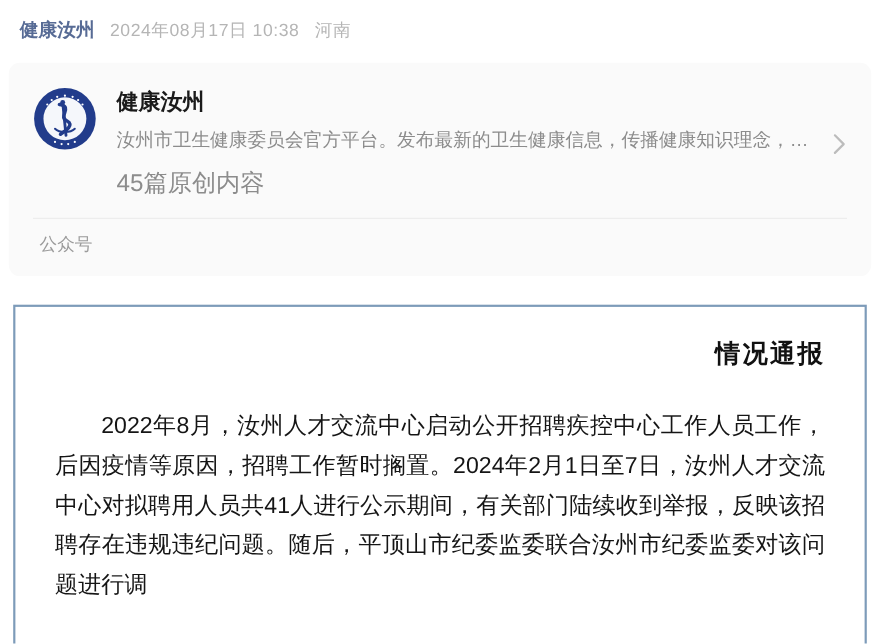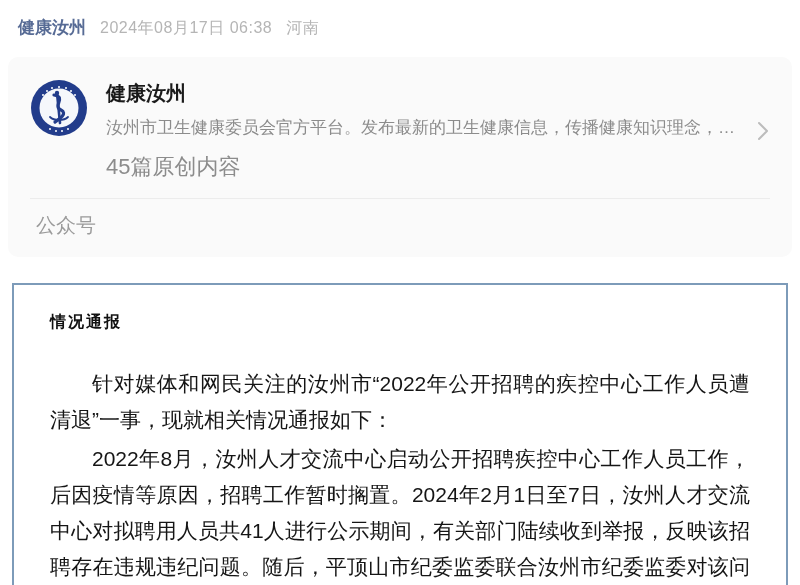--- a/index.html
+++ b/index.html
@@ -34,46 +34,46 @@
   .card-title{font-size:20px;font-weight:700;color:#1a1a1a;line-height:1.3;margin-bottom:9px;}
   .card-desc{
     font-size:17px;color:#8c8c8c;line-height:1.5;
     white-space:nowrap;overflow:hidden;text-overflow:ellipsis;
   }
   .card-count{font-size:22px;color:#8c8c8c;line-height:1.5;margin-top:9px;}
   .chevron{margin-left:14px;align-self:center;flex-shrink:0;display:flex;}
   .card-footer{
     margin-top:15px;border-top:1px solid #ececec;
     padding:13px 0 18px 6px;
-    font-size:20px;color:#9b9b9b;
+    font-size:16px;color:#9b9b9b;
   }
   
   .notice-box{
     margin:26px 12px 0 12px;
     border:2px solid #7d9bb9;
     background:#ffffff;
     padding:27px 36px 50px 36px;
     min-height:400px;
   }
   .notice-title{
-    text-align:left;font-size:16px;font-weight:700;color:#111111;
+    text-align:right;font-size:23px;font-weight:700;color:#111111;
     margin:0 0 33px 0;letter-spacing:2px;
   }
   .notice-para{
     font-size:21px;color:#151515;line-height:36px;
     text-align:justify;text-indent:2em;margin:0 0 3px 0;
   }
 </style>
 </head>
 <body>
 
 <div class="post-header">
   <span class="account-name">健康汝州</span>
   <span class="post-meta">
-    <span>2024年08月17日 06:38</span>
+    <span>2024年08月17日 10:38</span>
     <span>河南</span>
   </span>
 </div>
 
 <div class="profile-card">
   <div class="card-main">
     <div class="logo-wrap">
       <svg viewBox="0 0 58 58" width="58" height="58">
         <circle cx="29" cy="29" r="28" fill="#223c8b"></circle>
         <circle cx="29" cy="29" r="19.5" fill="#f5f7fb"></circle>
@@ -109,15 +109,14 @@
       <svg width="14" height="24" viewBox="0 0 14 24">
         <polyline points="3,4 11,12 3,20" fill="none" stroke="#bcbcbc" stroke-width="2" stroke-linecap="round" stroke-linejoin="round"></polyline>
       </svg>
     </div>
   </div>
   <div class="card-footer">公众号</div>
 </div>
 
 <div class="notice-box">
   <h1 class="notice-title">情况通报</h1>
-  <p class="notice-para">针对媒体和网民关注的汝州市“2022年公开招聘的疾控中心工作人员遭清退”一事，现就相关情况通报如下：</p>
   <p class="notice-para">2022年8月，汝州人才交流中心启动公开招聘疾控中心工作人员工作，后因疫情等原因，招聘工作暂时搁置。2024年2月1日至7日，汝州人才交流中心对拟聘用人员共41人进行公示期间，有关部门陆续收到举报，反映该招聘存在违规违纪问题。随后，平顶山市纪委监委联合汝州市纪委监委对该问题进行调</p>
 </div>
 
 </body></html>

